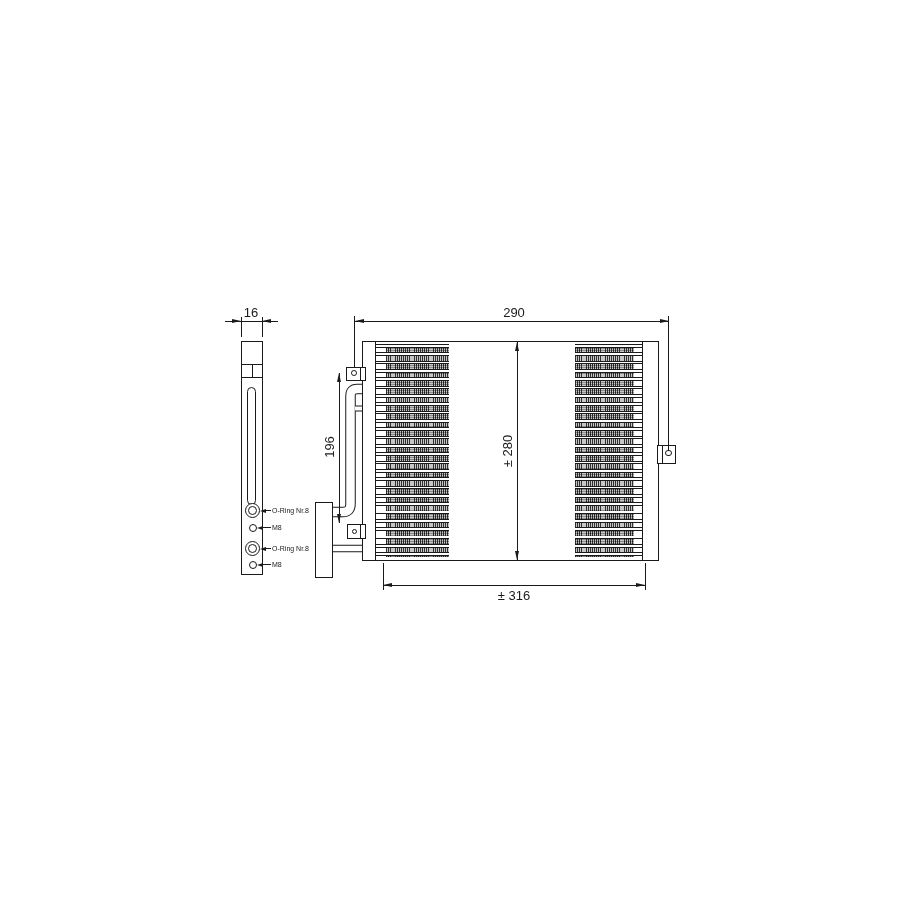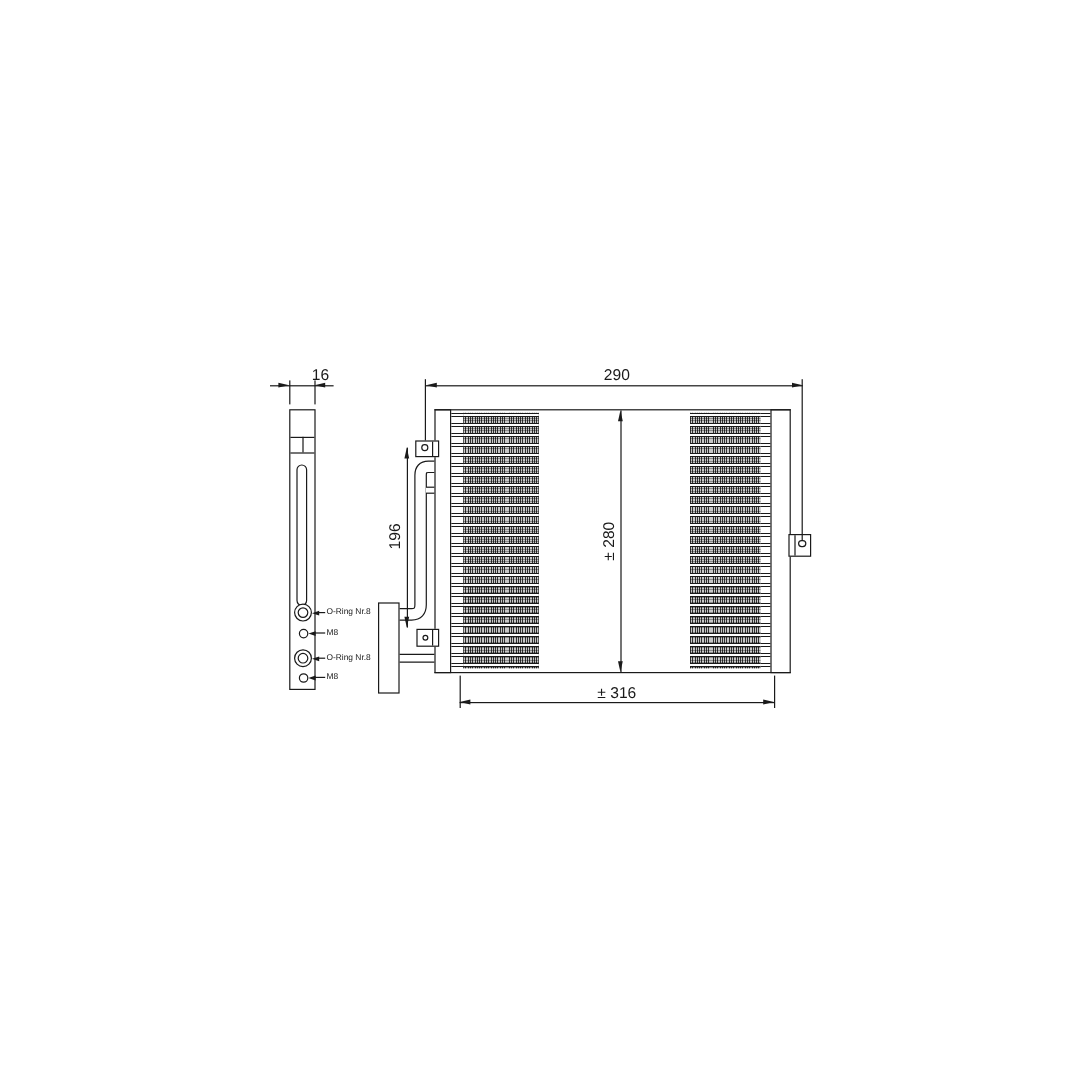--- a/index.html
+++ b/index.html
@@ -79,21 +79,21 @@
     <div class="ar ar-l-sm" style="left:260px; top:546.5px;"></div>
     <div class="hline" style="left:265px; top:548px; width:6px;"></div>
     <div class="port-label" style="left:272px; top:545px;">O-Ring Nr.8</div>
 
     <div class="ar ar-l-sm" style="left:257px; top:562.5px;"></div>
     <div class="hline" style="left:262px; top:564px; width:9px;"></div>
     <div class="port-label" style="left:272px; top:561px;">M8</div>
   </div>
 
   <div>
-    <div class="dim-text" style="left:267px; top:311.5px;">16</div>
+    <div class="dim-text" style="left:251px; top:311.5px;">16</div>
     <div class="hline" style="left:225px; top:321px; width:53px;"></div>
     <div class="ar ar-r" style="left:231.5px; top:319px;"></div>
     <div class="ar ar-l" style="left:262px; top:319px;"></div>
     <div class="vline" style="left:240.5px; top:316.5px; height:20px;"></div>
     <div class="vline" style="left:262px; top:316.5px; height:20px;"></div>
   </div>
 
   <div>
 
     <div class="stubs" style="left:375.5px; top:344px; width:10px; height:213px;"></div>
@@ -140,21 +140,21 @@
   </div>
 
   <div>
     <div class="vline" style="left:517px; top:342px; height:218px;"></div>
     <div class="ar ar-u" style="left:515px; top:342px;"></div>
     <div class="ar ar-d" style="left:515px; top:551px;"></div>
     <div class="dim-text rot" style="left:507px; top:451px;">± 280</div>
   </div>
 
   <div>
-    <div class="dim-text" style="left:514px; top:577px;">± 316</div>
+    <div class="dim-text" style="left:514px; top:595px;">± 316</div>
     <div class="hline" style="left:383px; top:584.5px; width:262px;"></div>
     <div class="ar ar-l" style="left:383px; top:582.5px;"></div>
     <div class="ar ar-r" style="left:636px; top:582.5px;"></div>
     <div class="vline" style="left:382.5px; top:563px; height:26.5px;"></div>
     <div class="vline" style="left:644.5px; top:563px; height:26.5px;"></div>
   </div>
 
   <div>
     <div class="vline" style="left:339px; top:373px; height:149.5px;"></div>
     <div class="ar ar-u" style="left:337px; top:373px;"></div>

